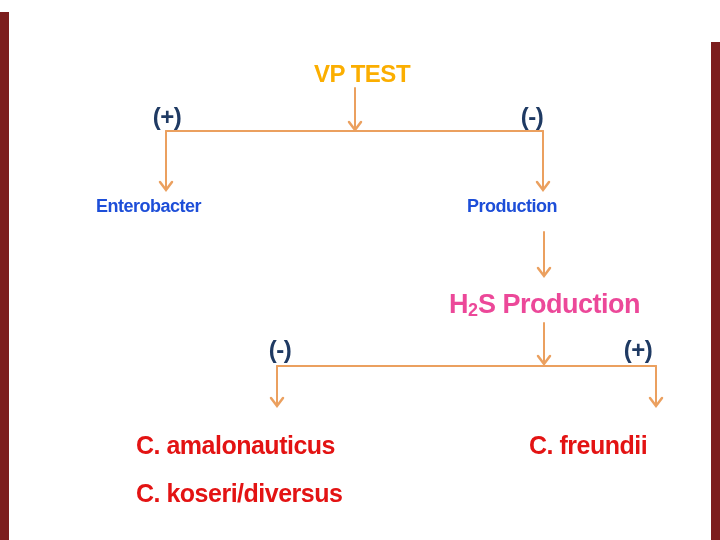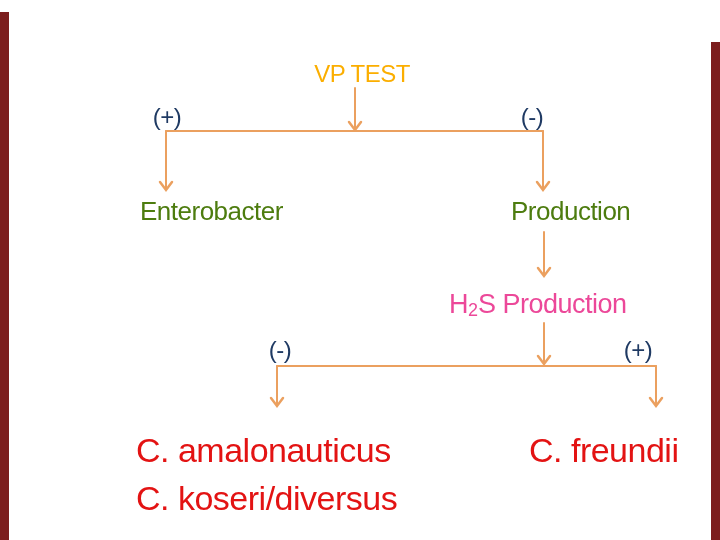--- a/index.html
+++ b/index.html
@@ -4,25 +4,25 @@
 <style>
   html,body{margin:0;padding:0;background:#ffffff;}
   #slide{
     position:relative;width:720px;height:540px;background:#ffffff;overflow:hidden;
     font-family:"Liberation Sans",sans-serif;
   }
   .edge-bar{position:absolute;width:9px;background:#7c1d1d;}
   #edge-left{left:0;top:12px;height:528px;}
   #edge-right{right:0;top:42px;height:498px;}
   #connectors{position:absolute;left:0;top:0;}
-  .lbl{position:absolute;white-space:nowrap;font-weight:normal;letter-spacing:-0.5px;}
+  .lbl{position:absolute;white-space:nowrap;font-weight:bold;letter-spacing:-0.5px;}
   .title{color:#fbae00;font-size:24px;}
   .sign{color:#1f3a63;font-size:24px;text-align:center;width:60px;}
-  .genus{color:#4d7c0f;font-size:26px;margin-left:44px;}
-  .species{color:#e31313;font-size:34px;}
+  .genus{color:#1d4ed8;font-size:18px;}
+  .species{color:#e31313;font-size:25px;}
   .h2s{color:#ec4899;font-size:27px;}
   .h2s .sub{font-size:18px;position:relative;top:3px;letter-spacing:0;}
 </style>
 </head>
 <body>
 
 <div id="slide">
 
   <div id="edge-left" class="edge-bar"></div>
   <div id="edge-right" class="edge-bar"></div>

